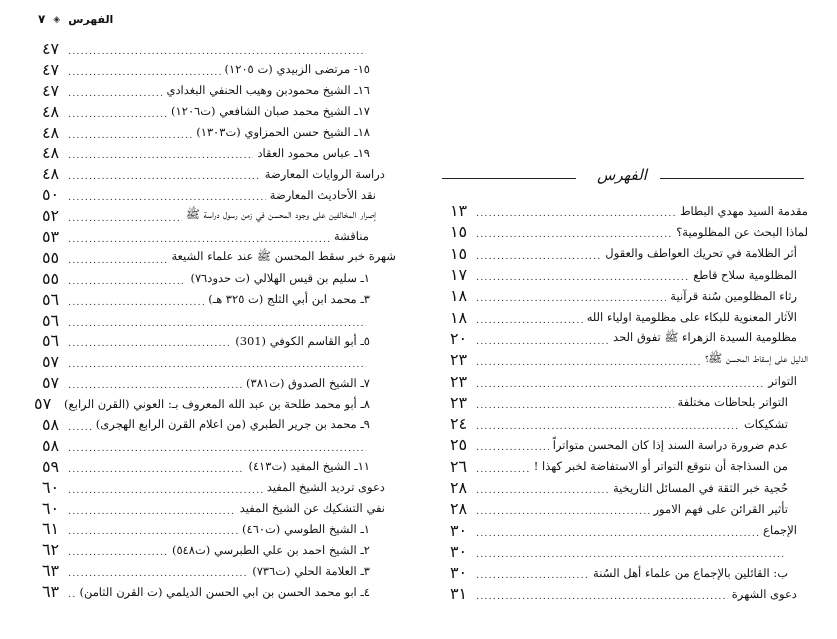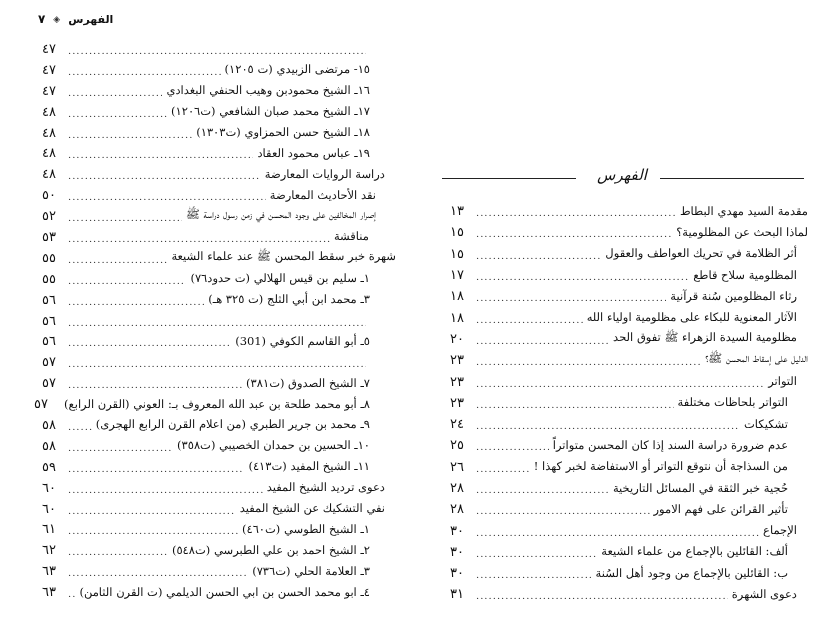--- a/index.html
+++ b/index.html
@@ -100,21 +100,21 @@
       position: relative;
       top: 2px;
     }
     .toc-row .dots::before {
       content: "................................................................................................................................................";
     }
     .toc-row .num {
       flex: 0 0 22px;
       text-align: left;
       direction: ltr;
-      font-size: 13px;
+      font-size: 16px;
       font-family: "DejaVu Sans", sans-serif;
     }
     .lvl0 { padding-right: 0; }
     .lvl1 { padding-right: 11px; }
     .lvl2 { padding-right: 20px; }
     .lvl3 { padding-right: 27px; }
     .lvlN { padding-right: 26px; }
   </style>
 </head>
 <body>
@@ -212,21 +212,20 @@
         <span class="label">٨ـ أبو محمد طلحة بن عبد الله المعروف بـ: العوني (القرن الرابع)</span>
         <span class="dots"></span>
         <span class="num">٥٧</span>
       </li>
       <li class="toc-row lvlN">
         <span class="label">٩ـ محمد بن جرير الطبري (من اعلام القرن الرابع الهجرى)</span>
         <span class="dots"></span>
         <span class="num">٥٨</span>
       </li>
       <li class="toc-row lvlN">
-        <span class="label">١٠ـ الحسين بن حمدان الخصيبي (ت٣٥٨)</span>
         <span class="dots"></span>
         <span class="num">٥٨</span>
       </li>
       <li class="toc-row lvlN">
         <span class="label">١١ـ الشيخ المفيد (ت٤١٣)</span>
         <span class="dots"></span>
         <span class="num">٥٩</span>
       </li>
       <li class="toc-row lvl1">
         <span class="label">دعوى ترديد الشيخ المفيد</span>
@@ -342,26 +341,25 @@
         <span class="label">تأثير القرائن على فهم الامور</span>
         <span class="dots"></span>
         <span class="num">٢٨</span>
       </li>
       <li class="toc-row lvl1">
         <span class="label">الإجماع</span>
         <span class="dots"></span>
         <span class="num">٣٠</span>
       </li>
       <li class="toc-row lvl2">
-        <span class="label">ألف: القائلين بالإجماع من علماء الشيعة</span>
         <span class="dots"></span>
         <span class="num">٣٠</span>
       </li>
       <li class="toc-row lvl2">
-        <span class="label">ب: القائلين بالإجماع من وجود أهل السُنة</span>
+        <span class="label">ب: القائلين بالإجماع من علماء أهل السُنة</span>
         <span class="dots"></span>
         <span class="num">٣٠</span>
       </li>
       <li class="toc-row lvl1">
         <span class="label">دعوى الشهرة</span>
         <span class="dots"></span>
         <span class="num">٣١</span>
       </li>
     </ul>
 </div>

